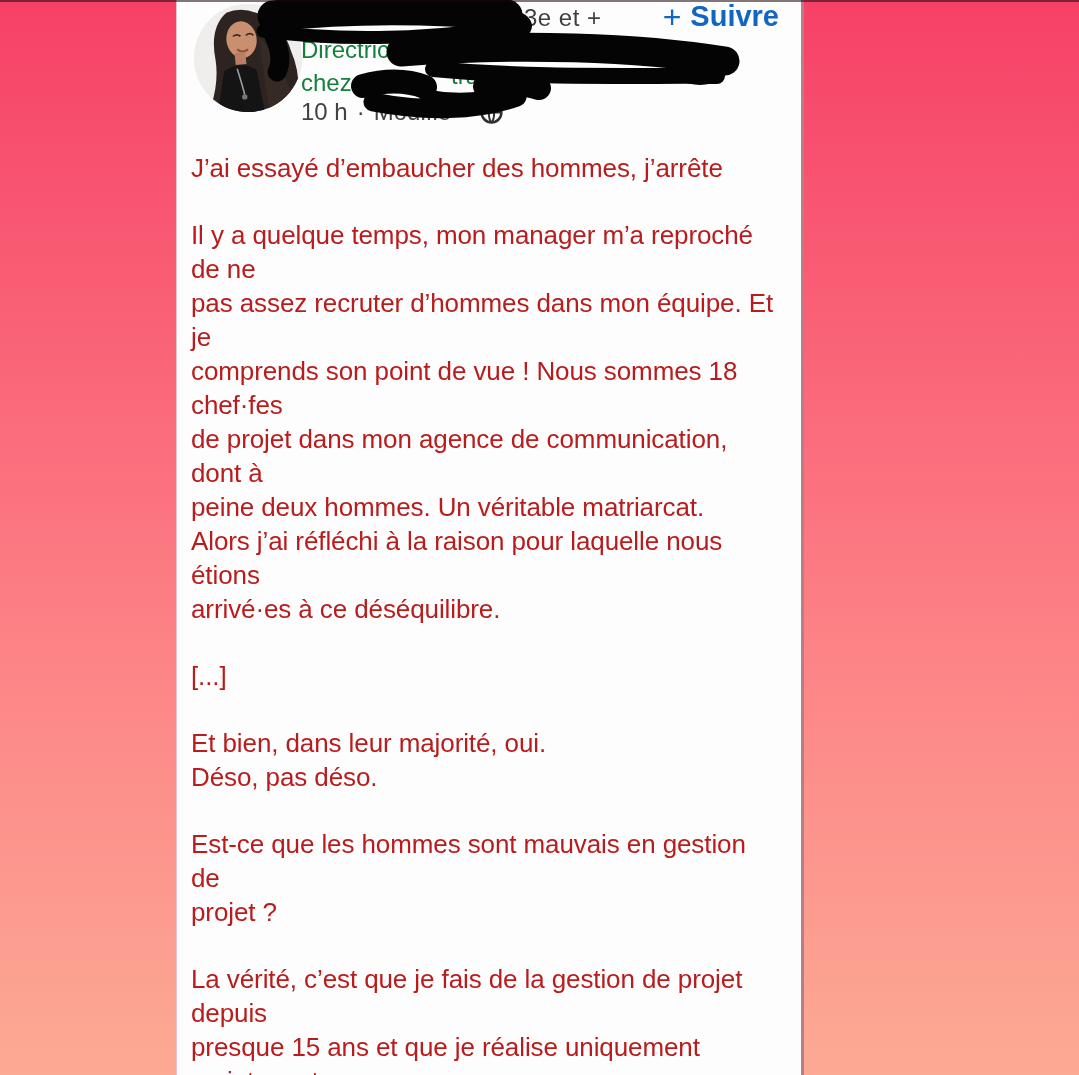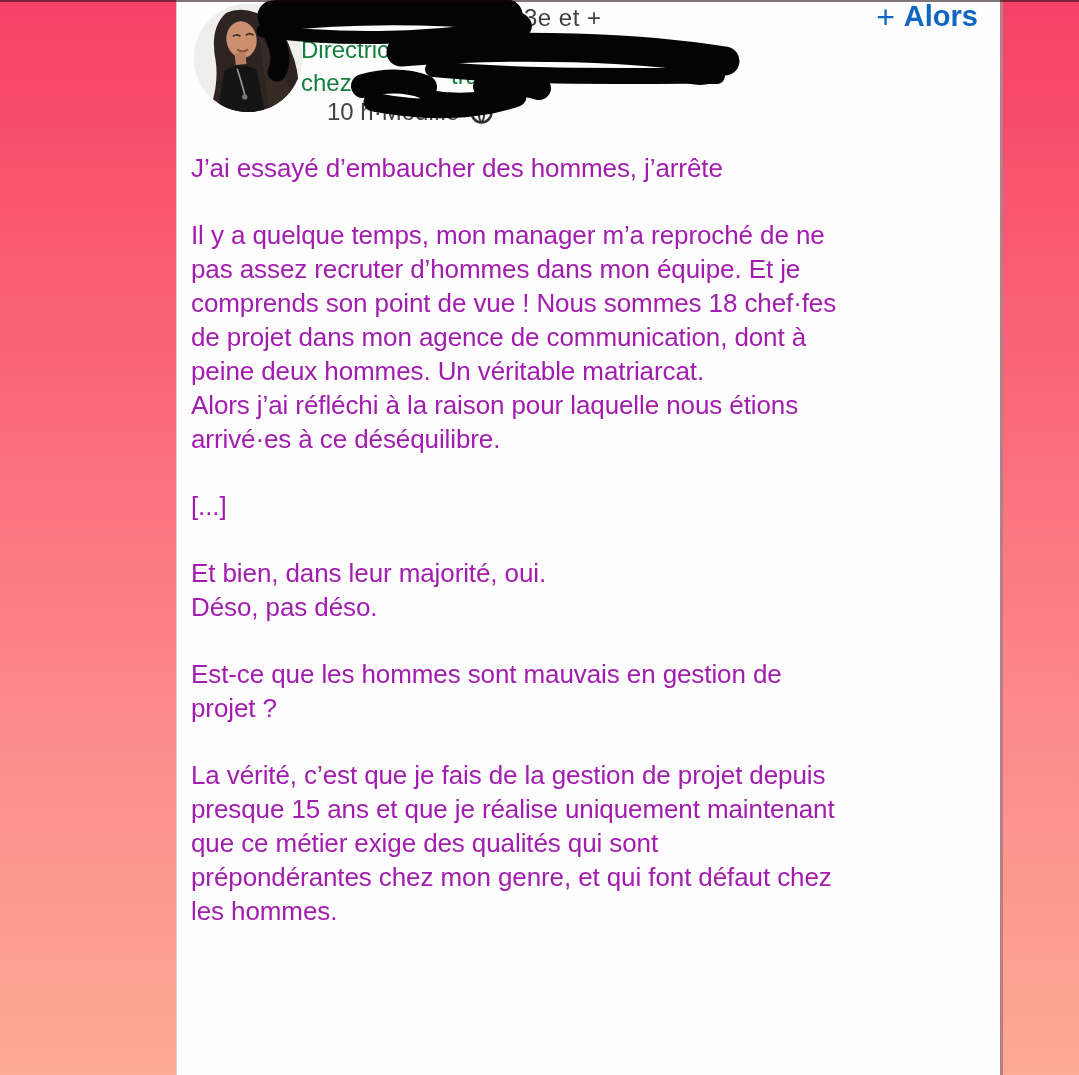--- a/index.html
+++ b/index.html
@@ -7,21 +7,21 @@
   body {
     font-family: "Liberation Sans", sans-serif;
     background: linear-gradient(180deg, #f64166 0%, #fb6e7d 42%, #fc8587 62%, #fcaa94 100%);
     position: relative;
   }
   .topline {
     position: absolute; top: 0; left: 0; width: 1079px; height: 2px;
     background: rgba(25,8,12,0.55); z-index: 50;
   }
   .card {
-    position: absolute; left: 176px; top: 0; width: 827px; height: 1075px;
+    position: absolute; left: 176px; top: 0; width: 628px; height: 1075px;
     background: #fdfdfd;
     border-right: 3px solid rgba(125,26,42,0.55);
     border-left: 1px solid rgba(150,40,55,0.25);
   }
   
   .header { position: relative; height: 135px; }
   .avatar {
     position: absolute; left: 17px; top: 4px; width: 108px; height: 108px;
     border-radius: 50%; overflow: hidden; background: #efeeec; cursor: pointer;
   }
@@ -36,35 +36,34 @@
     color: #1166c2; font-family: "Liberation Sans", sans-serif;
     font-size: 29px; font-weight: 600; display: flex; align-items: center; gap: 9px;
   }
   .follow .plus { font-size: 32px; font-weight: 500; line-height: 30px; }
   .h-frag { position: absolute; font-size: 24px; color: #15803d; white-space: nowrap; }
   .h-headline { left: 124px; top: 36px; }
   .h-company  { left: 124px; top: 69px; }
   .h-peek     { left: 274px; top: 62px; }
   .h-meta {
     position: absolute; left: 124px; top: 98px;
-    font-size: 24px; color: #424242; display: flex; align-items: center; 
+    font-size: 24px; color: #424242; display: flex; align-items: center; gap: 9px;
     white-space: nowrap;
-    margin-left: 26px;
   }
   .h-meta .globe { display: inline-flex; margin-left: 2px; }
   .scribbles {
     position: absolute; left: 0; top: 0; width: 741px; height: 135px;
     z-index: 10; pointer-events: none;
   }
   .scribbles path { stroke: #040404; fill: none; stroke-linecap: round; }
   .scribbles ellipse { fill: #040404; }
   
   .post-body { padding: 16px 24px 0 14px; }
   .post-body p {
-    font-size: 26px; line-height: 34px; color: #a21caf;
+    font-size: 26px; line-height: 34px; color: #b91c1c;
     white-space: pre-line; margin: 0 0 33px 0; letter-spacing: -0.1px;
   }
 </style>
 </head>
 <body>
 
 <div class="topline"></div>
 
 <div class="card">
 
@@ -83,21 +82,21 @@
         <path d="M28 62 Q43 52 58 61 L66 102 L22 102 Z" fill="#141414"></path>
         <path d="M40 60 Q45 76 47 84" stroke="#9a9a9a" stroke-width="1.5" fill="none"></path>
         <circle cx="47" cy="86" r="2.5" fill="#777"></circle>
       </svg>
     </div>
 
     <span class="conn">3e et +</span>
 
     <button class="follow">
       <span class="plus">+</span>
-      <span>Alors</span>
+      <span>Suivre</span>
     </button>
 
     <div class="h-frag h-headline">Directric</div>
     <div class="h-frag h-company">chez C</div>
     <div class="h-frag h-peek">tra</div>
 
     <div class="h-meta">
       <span>10 h</span>
       <span class="dot">·</span>
       <span>Modifié</span>

